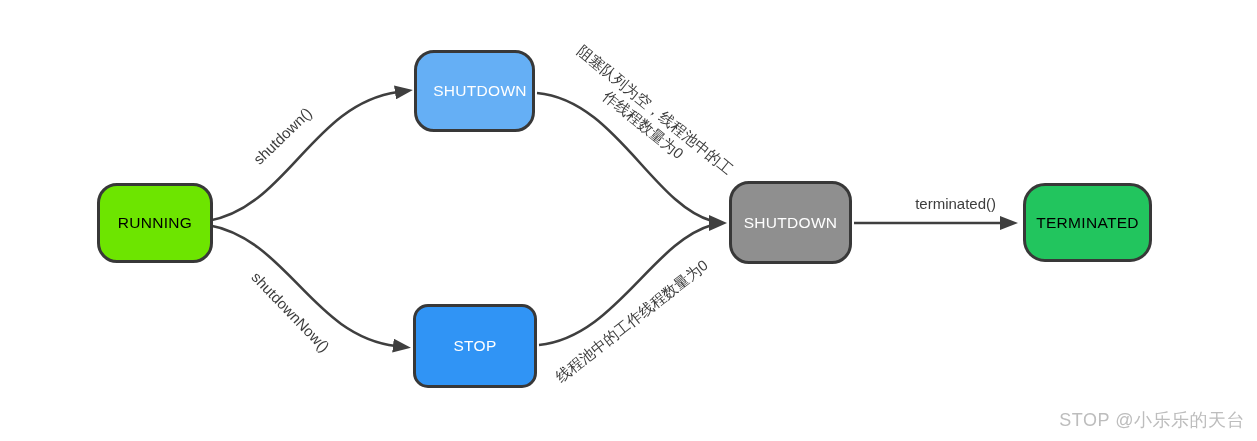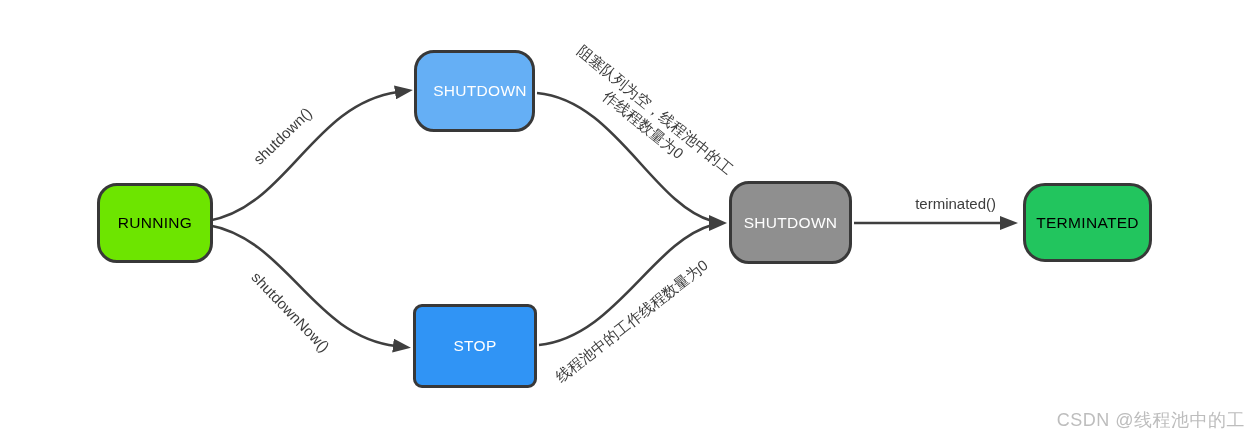--- a/index.html
+++ b/index.html
@@ -33,21 +33,21 @@
     align-items: center;
     justify-content: center;
     border: 3px solid #383838;
     box-sizing: border-box;
     font-size: 15.5px;
     letter-spacing: 0.3px;
     user-select: none;
   }
   .node-running    { left: 90px;  top: 183px; width: 116px; height: 80px; border-radius: 20px; margin-left: 7px; }
   .node-shutdown   { left: 414px; top: 50px;  width: 121px; height: 82px; border-radius: 20px; padding-left: 11px; }
-  .node-stop       { left: 413px; top: 304px; width: 124px; height: 84px; border-radius: 9px; }
+  .node-stop       { left: 413px; top: 304px; width: 124px; height: 84px; border-radius: 15px; }
   .node-tidying    { left: 729px; top: 181px; width: 123px; height: 83px; border-radius: 20px; }
   .node-terminated { left: 1023px;top: 183px; width: 129px; height: 79px; border-radius: 22px; }
   .edge-label {
     position: absolute;
     color: #3d3d3d;
     font-size: 15px;
     text-align: center;
     white-space: pre-line;
     line-height: 1.25;
     user-select: none;
@@ -116,15 +116,15 @@
 
   <div class="edge-label lbl-shutdownnow">shutdownNow()</div>
 
   <div class="edge-label lbl-queue-empty">阻塞队列为空，线程池中的工
 作线程数量为0</div>
 
   <div class="edge-label lbl-workers-zero">线程池中的工作线程数量为0</div>
 
   <div class="edge-label lbl-terminated">terminated()</div>
 
-  <div class="watermark" style="color: rgb(189, 189, 189);">CSDN @线程池中的工</div>
+  <div class="watermark" style="color: rgb(189, 189, 189);">STOP @小乐乐的天台</div>
 
 </div>
 
 </body></html>

